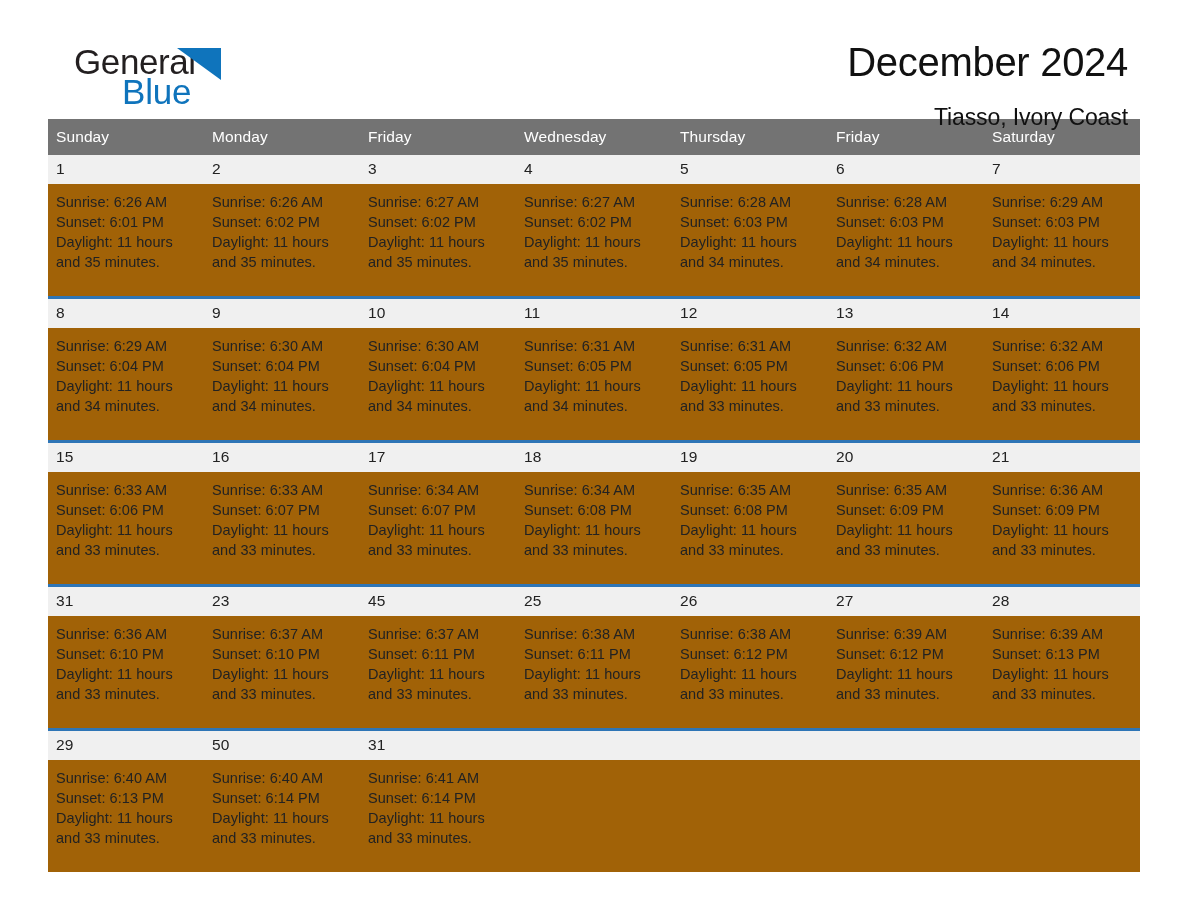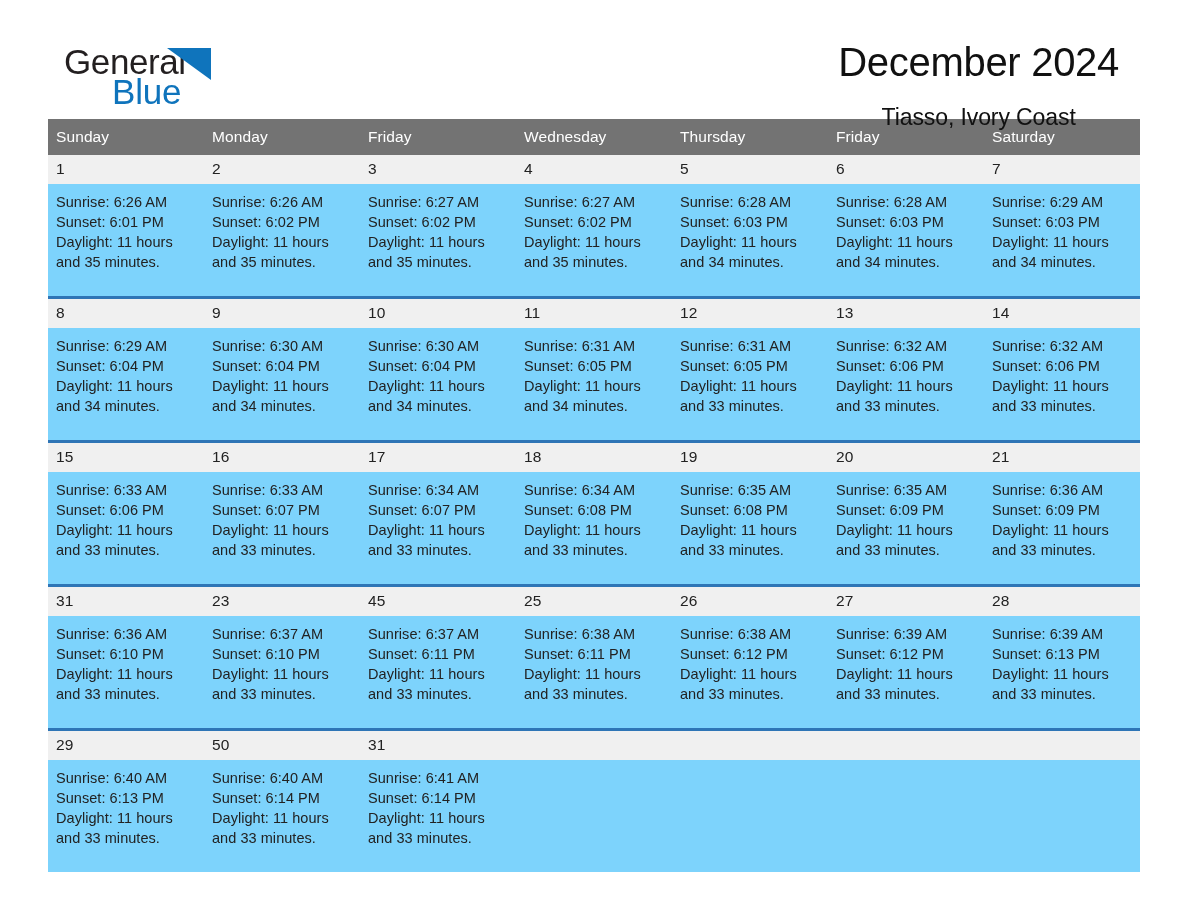--- a/index.html
+++ b/index.html
@@ -27,21 +27,21 @@
   
   .masthead {
     position: relative;
     height: 110px;
     padding-top: 40px;
     box-sizing: border-box;
   }
 
   .brand {
     position: absolute;
-    left: 16px;
+    left: 26px;
     top: 44px;
     width: 260px;
     height: 72px;
   }
   .brand-general {
     font-size: 35px;
     line-height: 35px;
     color: #231f20;
     letter-spacing: -0.4px;
     position: absolute;
@@ -60,23 +60,23 @@
   .brand-triangle {
     position: absolute;
     left: 103px;
     top: 4px;
     width: 44px;
     height: 32px;
   }
 
   .title-block {
     position: absolute;
-    right: 21px;
+    right: 12px;
     top: 38px;
-    text-align: center;
+    text-align: right;
   }
   .cal-title {
     font-size: 40px;
     line-height: 48px;
     color: #111111;
     font-weight: normal;
     margin: 0;
     letter-spacing: -0.3px;
   }
   .cal-subtitle {
@@ -121,21 +121,21 @@
     background: #f0f0f0;
     font-size: 15.5px;
     color: #222222;
     padding: 5px 0 6px 8px;
     height: 18px;
     vertical-align: top;
     letter-spacing: 0.1px;
   }
 
   tr.detail td {
-    background: #7dd3fc;
+    background: #a16207;
     vertical-align: top;
     padding: 8px 10px 20px 8px;
     height: 84px;
     font-size: 14.5px;
     line-height: 20px;
     color: #222222;
     letter-spacing: 0.05px;
   }
   tr.detail td .line { display: block; white-space: nowrap; }
   td.empty { background: #ffffff; }

